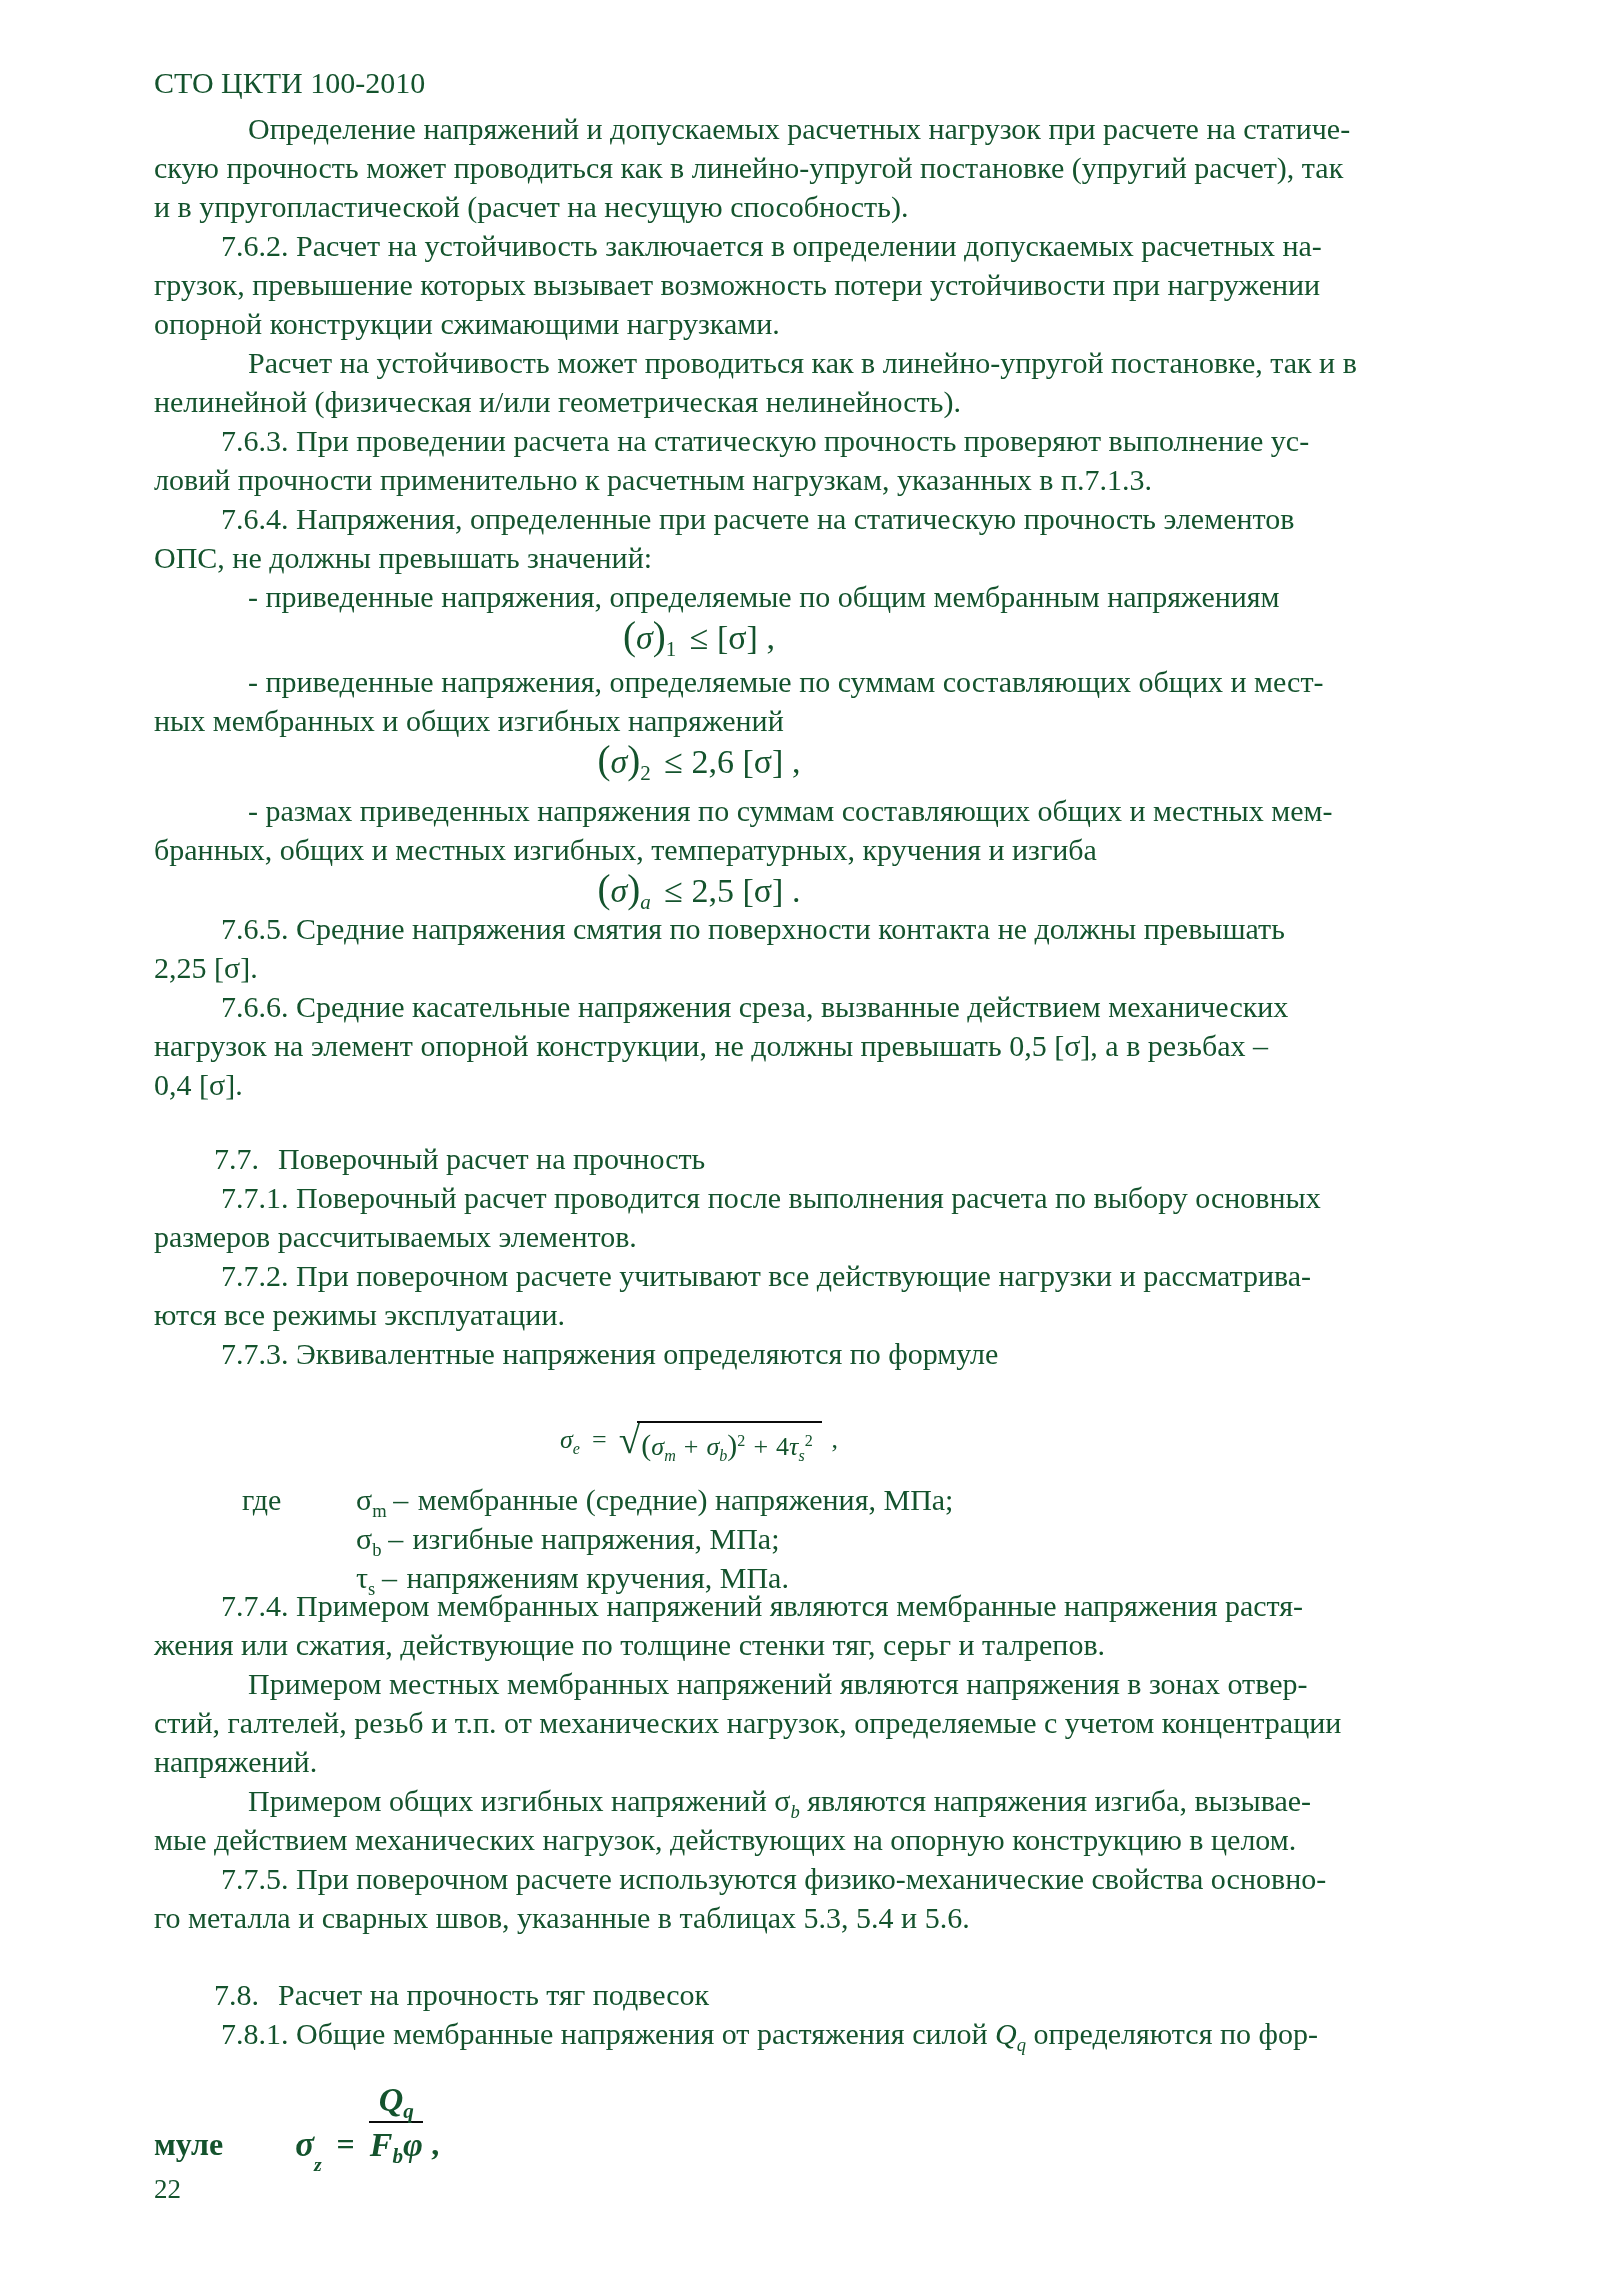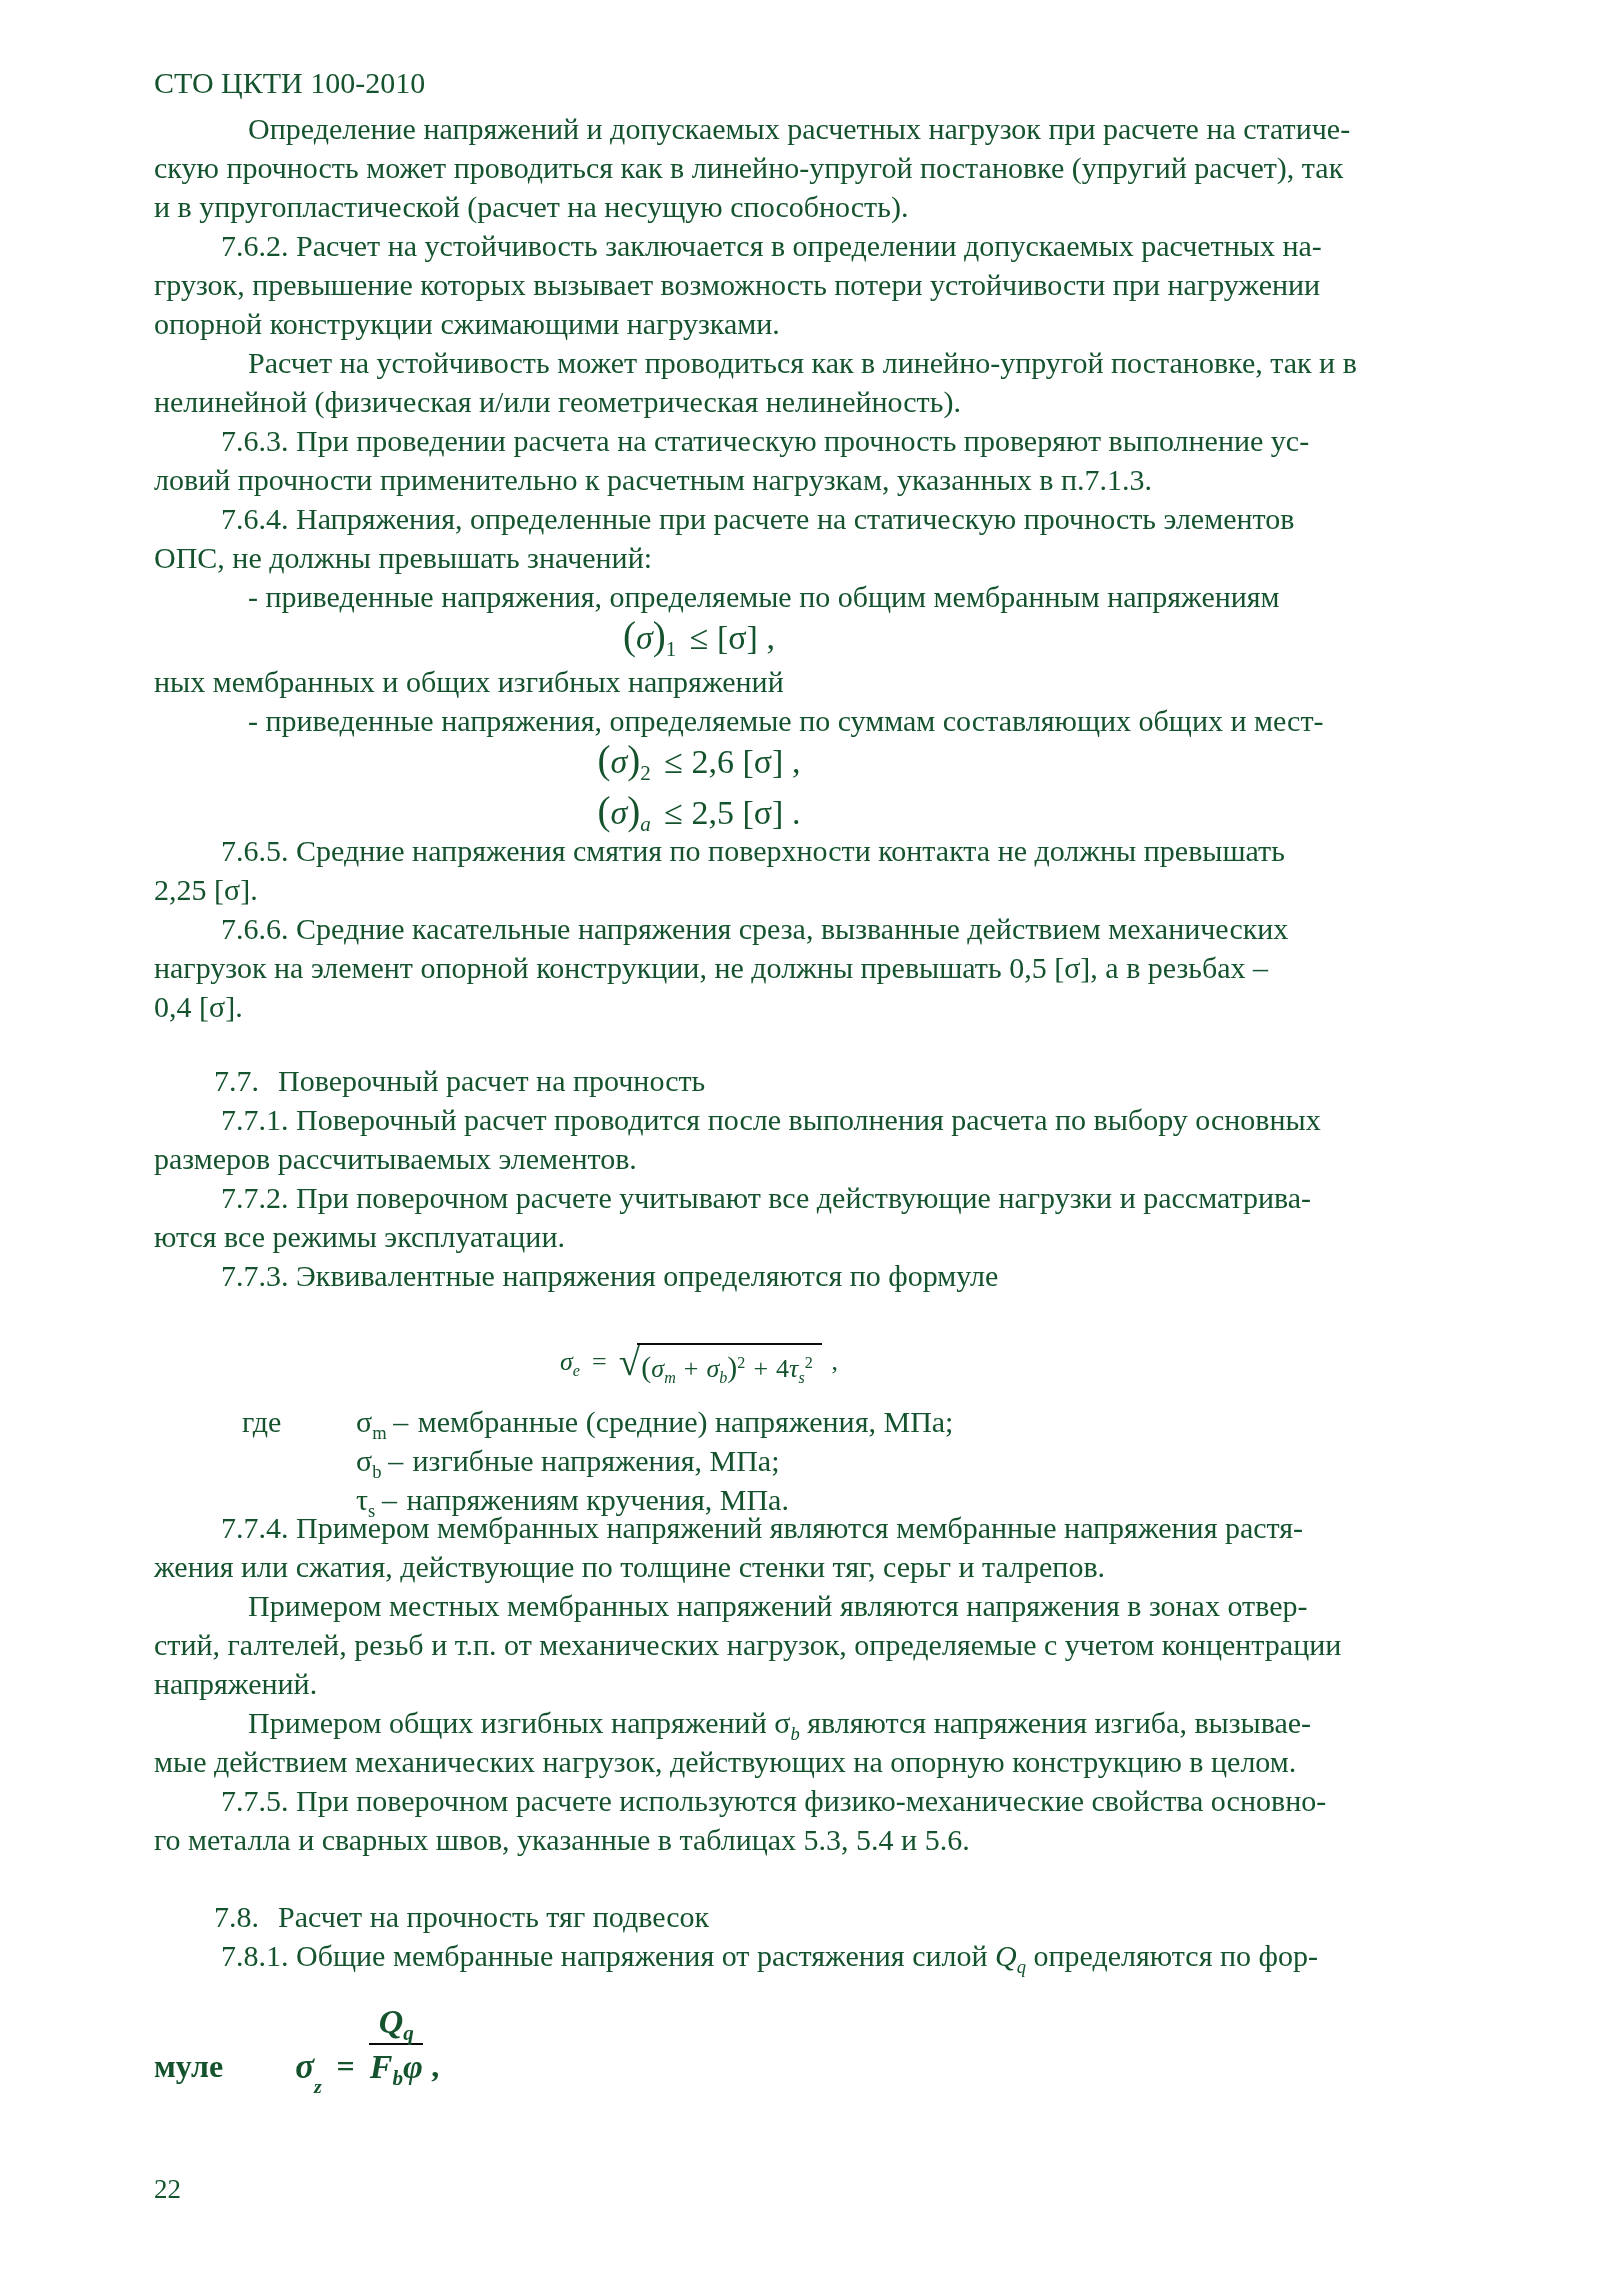--- a/index.html
+++ b/index.html
@@ -141,28 +141,32 @@
       <div class="ln">ОПС, не должны превышать значений:</div>
     </div>
 
     <div class="ln ind2">- приведенные  напряжения, определяемые  по общим мембранным  напряжениям</div>
 
     <div class="formula fsm f1">
       <span class="paren">(</span><span class="it">σ</span><span class="paren">)</span><sub>1</sub><span class="sp">≤ [σ] ,</span>
     </div>
 
     <div class="para">
+      <div class="ln ind2">- приведенные  напряжения, определяемые по суммам составляющих общих и мест-</div>
       <div class="ln">ных мембранных и общих  изгибных  напряжений</div>
-      <div class="ln ind2">- приведенные  напряжения, определяемые по суммам составляющих общих и мест-</div>
     </div>
 
     <div class="formula fsm f2">
       <span class="paren">(</span><span class="it">σ</span><span class="paren">)</span><sub>2</sub><span class="sp">≤ 2,6  [σ] ,</span>
     </div>
 
+    <div class="para">
+      <div class="ln ind2">- размах приведенных напряжения по суммам составляющих общих и местных мем-</div>
+      <div class="ln">бранных, общих и местных  изгибных, температурных, кручения и изгиба</div>
+    </div>
 
     <div class="formula fsm f3">
       <span class="paren">(</span><span class="it">σ</span><span class="paren">)</span><sub class="it">a</sub><span class="sp">≤ 2,5  [σ] .</span>
     </div>
 
     <div class="para">
       <div class="ln ind">7.6.5. Средние напряжения смятия по поверхности контакта не должны превышать</div>
       <div class="ln">2,25 [σ].</div>
     </div>
 

